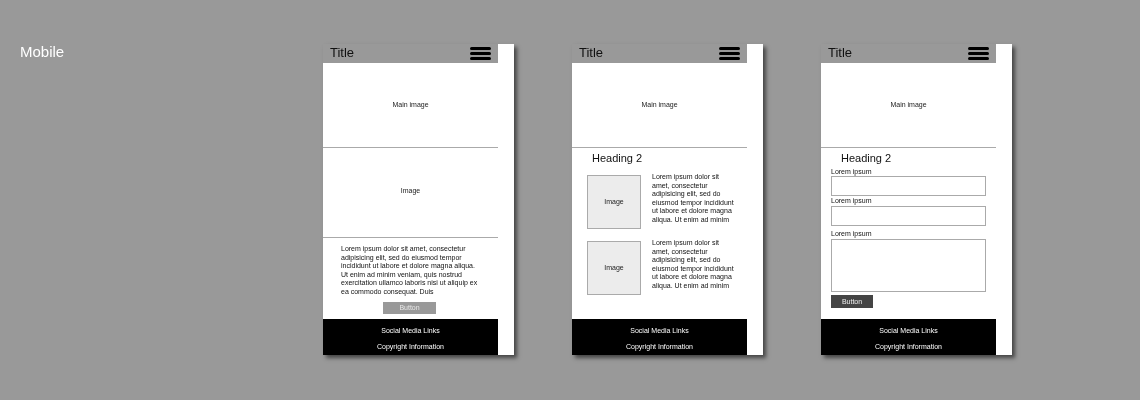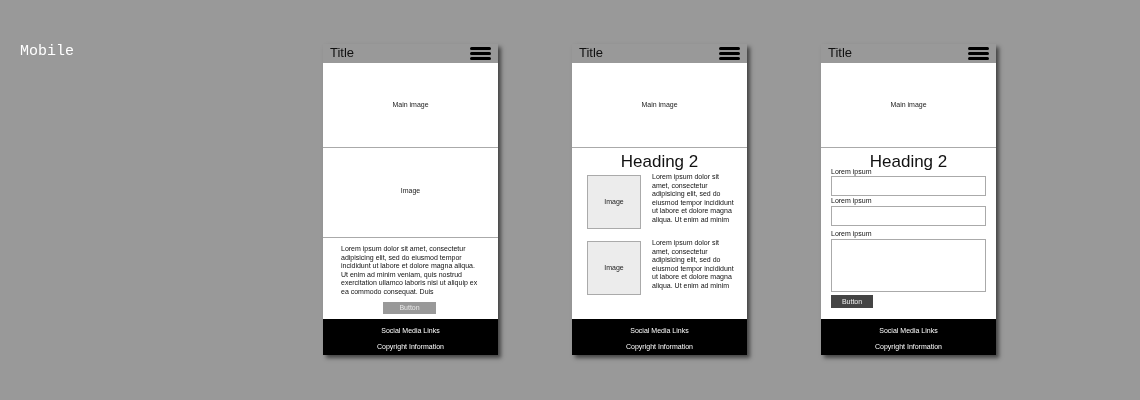--- a/index.html
+++ b/index.html
@@ -1,37 +1,37 @@
 <!DOCTYPE html>
 <html><head>
 <meta charset="utf-8">
 <style>
   html, body { margin: 0; padding: 0; }
   body {
     width: 1140px; height: 400px; background: #999999; position: relative; overflow: hidden;
     font-family: "Liberation Sans", sans-serif;
   }
-  .caption { position: absolute; left: 20px; top: 41px; color: #ffffff; font-family: Liberation Mono, monospace; font-size: 15px; line-height: 21px; font-weight: 300; }
+  .caption { position: absolute; left: 20px; top: 41px; color: #ffffff; font-family: Liberation Sans, sans-serif; font-size: 15px; line-height: 21px; font-weight: 300; }
   .phone {
-    position: absolute; top: 44px; width: 175px; height: 311px; background: #ffffff;
+    position: absolute; top: 44px; width: 191px; height: 311px; background: #ffffff;
     box-shadow: 3px 3px 4px rgba(0,0,0,0.55);
   }
   .p1 { left: 323px; } .p2 { left: 572px; } .p3 { left: 821px; }
   .hdr { position: absolute; left: 0; top: 0; width: 175px; height: 19px; background: #999999; }
   .hdr .title { position: absolute; left: 7px; top: 1px; font-size: 13px; color: #111; }
   .hamb { position: absolute; right: 7px; top: 3px; width: 21px; height: 13px; }
   .hamb span { display: block; height: 3px; background: #000; border-radius: 2px; margin-bottom: 2px; }
   .section { position: absolute; left: 0; width: 175px; border-bottom: 1px solid #aaa; }
   .center-label { position: absolute; width: 100%; text-align: center; font-size: 7px; color: #222; }
   .para { position: absolute; font-size: 7px; line-height: 8.6px; color: #111; }
   .btn1 { position: absolute; left: 60px; top: 258px; width: 53px; height: 12px; background: #999; color: #e8e8e8; font-size: 7px; text-align: center; line-height: 12px; }
   .footer { position: absolute; left: 0; top: 275px; width: 175px; height: 36px; background: #000; color: #fff; font-size: 7px; text-align: center; }
   .footer .l1 { position: absolute; top: 8px; width: 100%; }
   .footer .l2 { position: absolute; top: 24px; width: 100%; }
-  .h2 { position: absolute; width: 100%; text-align: center; font-size: 17px; color: #111; }
+  .h2 { position: absolute; width: 100%; text-align: left; font-size: 11px; color: #111; padding-left: 20px; }
   .imgbox { position: absolute; left: 15px; width: 54px; height: 54px; background: #ececec; border: 1px solid #aaa; box-sizing: border-box; font-size: 7px; text-align: center; line-height: 52px; color: #222; }
   .flabel { position: absolute; left: 10px; font-size: 7px; color: #111; }
   .field { position: absolute; left: 10px; width: 155px; border: 1px solid #aaa; box-sizing: border-box; background: #fff; }
   .btn3 { position: absolute; left: 10px; top: 251px; width: 42px; height: 13px; background: #444; color: #eee; font-size: 7px; text-align: center; line-height: 13px; }
 </style>
 </head>
 <body>
 
 <div class="caption">
   <div>Mobile</div>

